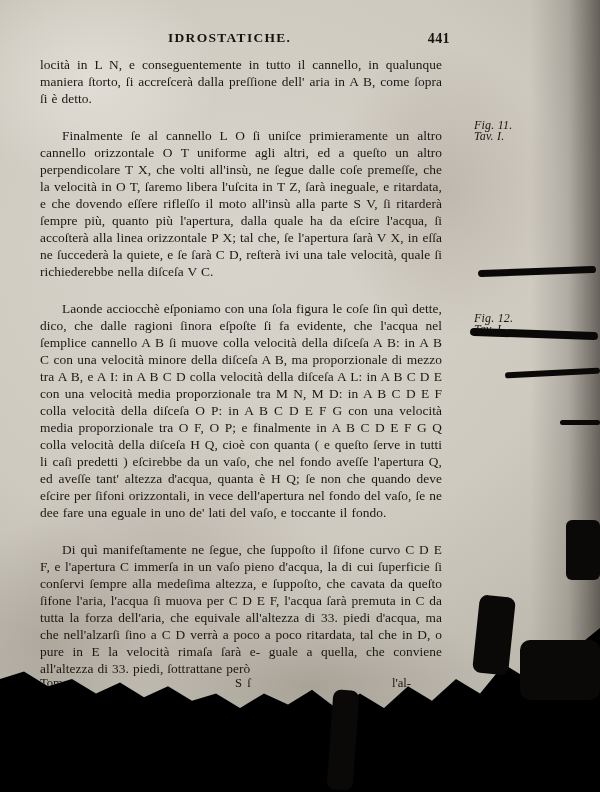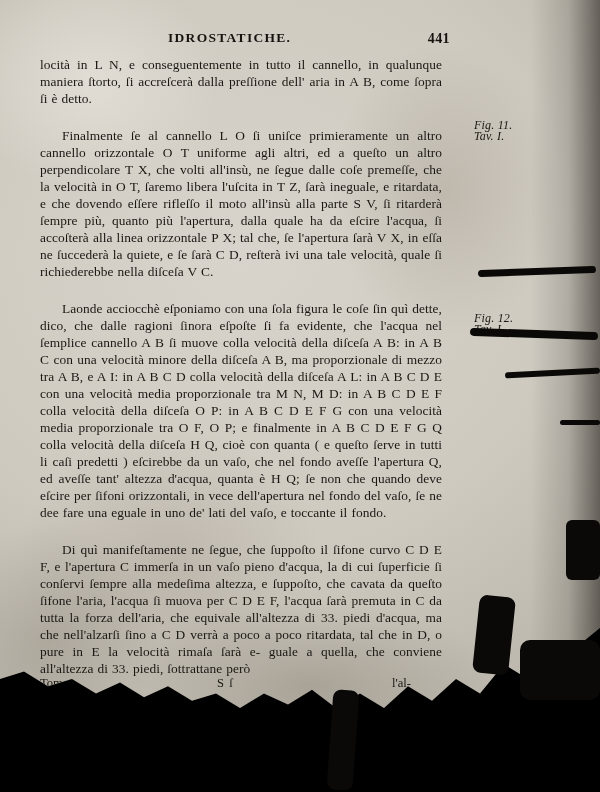--- a/index.html
+++ b/index.html
@@ -129,21 +129,21 @@
   #footer {
     position: absolute;
     left: 40px;
     top: 676px;
     width: 410px;
     height: 16px;
     font-size: 12.6px;
     color: #1a1713;
   }
   #footer .sig-left  { position: absolute; left: 0;    top: 0; }
-  #footer .sig-mid   { position: absolute; left: 177px; top: 0; letter-spacing: 1px;}
+  #footer .sig-mid   { position: absolute; left: 195px; top: 0; letter-spacing: 1px;}
   #footer .sig-right { position: absolute; left: 352px; top: 0; }
 
   
   .blob {
     position: absolute;
     background: #0a0908;
     pointer-events: none;
   }
 </style>
 </head>

